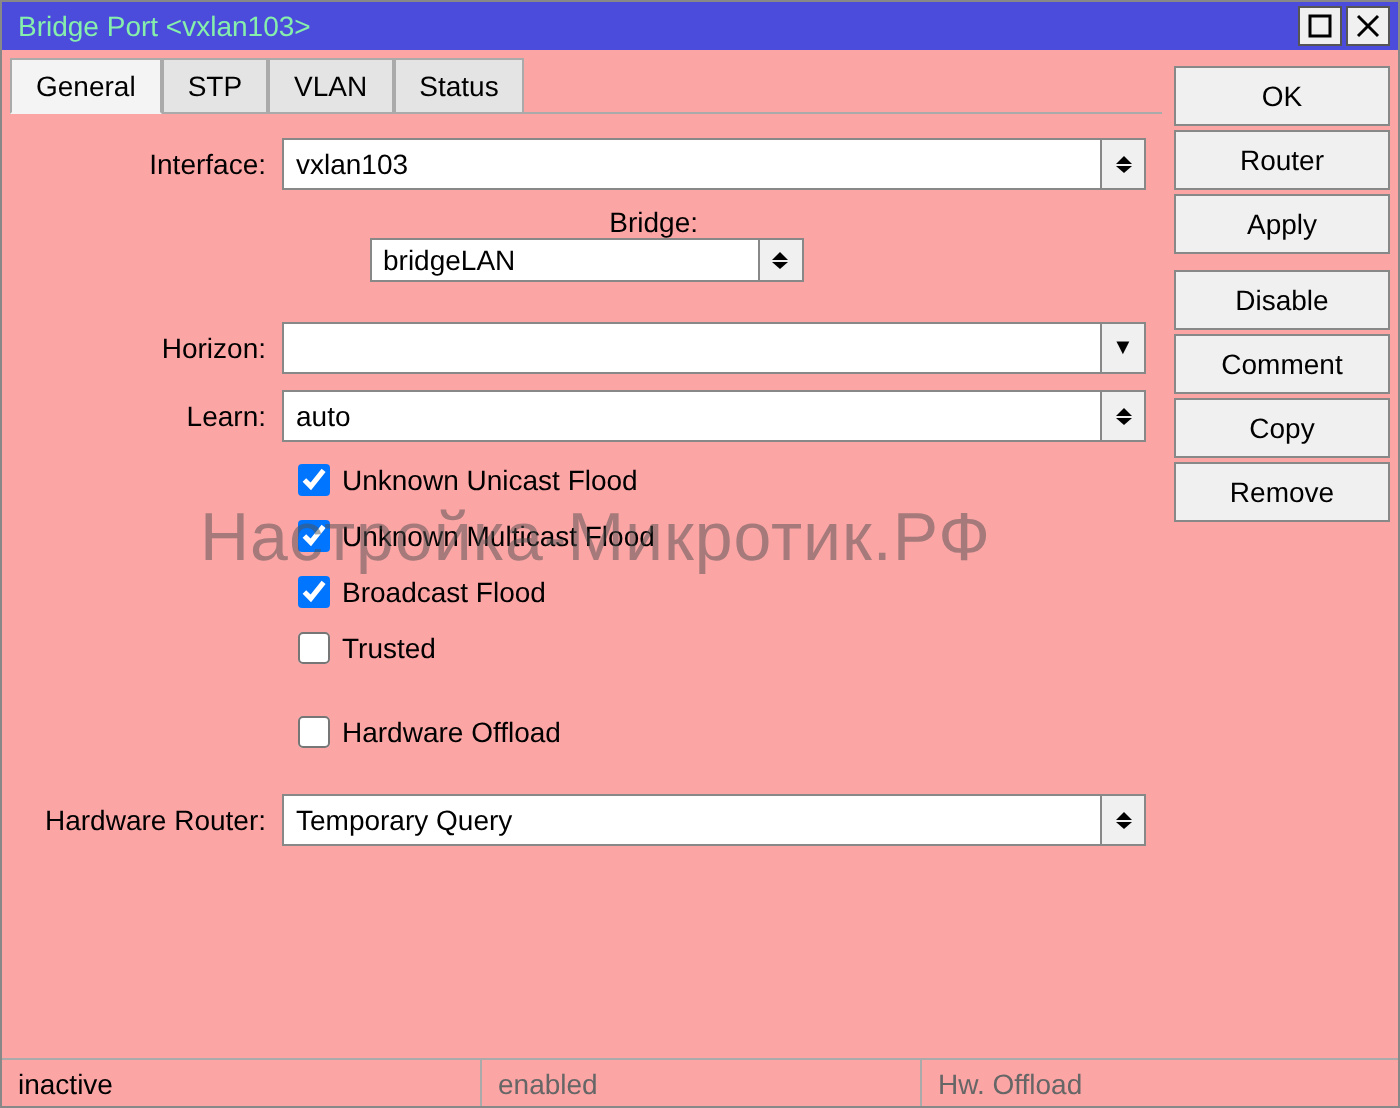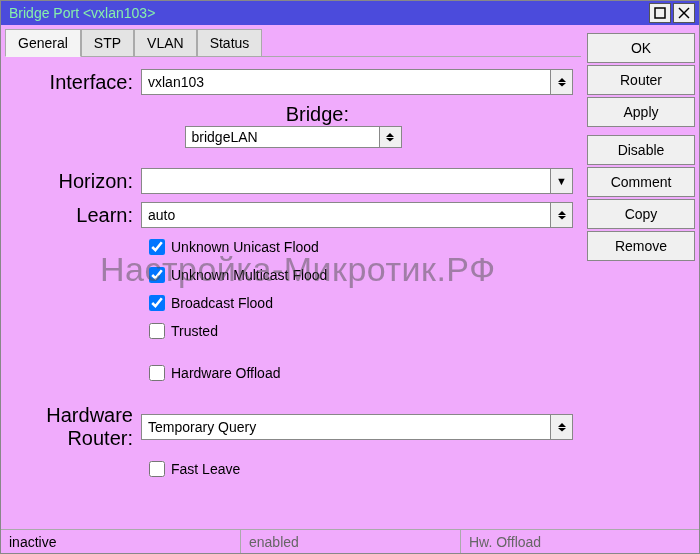--- a/index.html
+++ b/index.html
@@ -38,21 +38,21 @@
     display: flex; align-items: center; justify-content: center;
     font-size: 13px;
     color: #222;
     margin-left: 2px;
     cursor: pointer;
   }
   .body {
     flex: 1;
     display: flex;
     flex-direction: column;
-    background: #f0abfc;
+    background: #fca5a5;
   }
   .main-row {
     flex: 1;
     display: flex;
     padding: 4px;
     gap: 6px;
   }
   .left-col {
     flex: 1;
     display: flex;
@@ -86,21 +86,21 @@
   .form-row {
     display: flex;
     align-items: center;
     margin-bottom: 8px;
   }
   .form-row.gap { margin-bottom: 20px; flex-direction: column; }
   .form-label {
     width: 128px;
     text-align: right;
     padding-right: 8px;
-    font-size: 20px;
+    font-size: 14px;
   }
   .combo {
     flex: 1;
     display: flex;
     height: 26px;
   }
   .combo input {
     flex: 1;
     border: 1px solid #888;
     padding: 2px 6px;
@@ -283,24 +283,20 @@
               <input value="Temporary Query" style="">
               <div class="combo-btn">
                 <svg class="updown">
                     <polygon points="5,3 1,7 9,7" fill="#000"></polygon>
                     <polygon points="5,11 1,7.5 9,7.5" fill="#000" transform="translate(0,0.5)"></polygon>
                   </svg>
               </div>
             </div>
           </div>
 
-          <div class="check-row">
-            <input type="checkbox" style="">
-            <span>Fast Leave</span>
-          </div>
 
         </div>
       </div>
 
       <div class="right-col">
         <div class="btn">OK</div>
         <div class="btn">Router</div>
         <div class="btn">Apply</div>
         <div style="height:4px"></div>
         <div class="btn">Disable</div>

